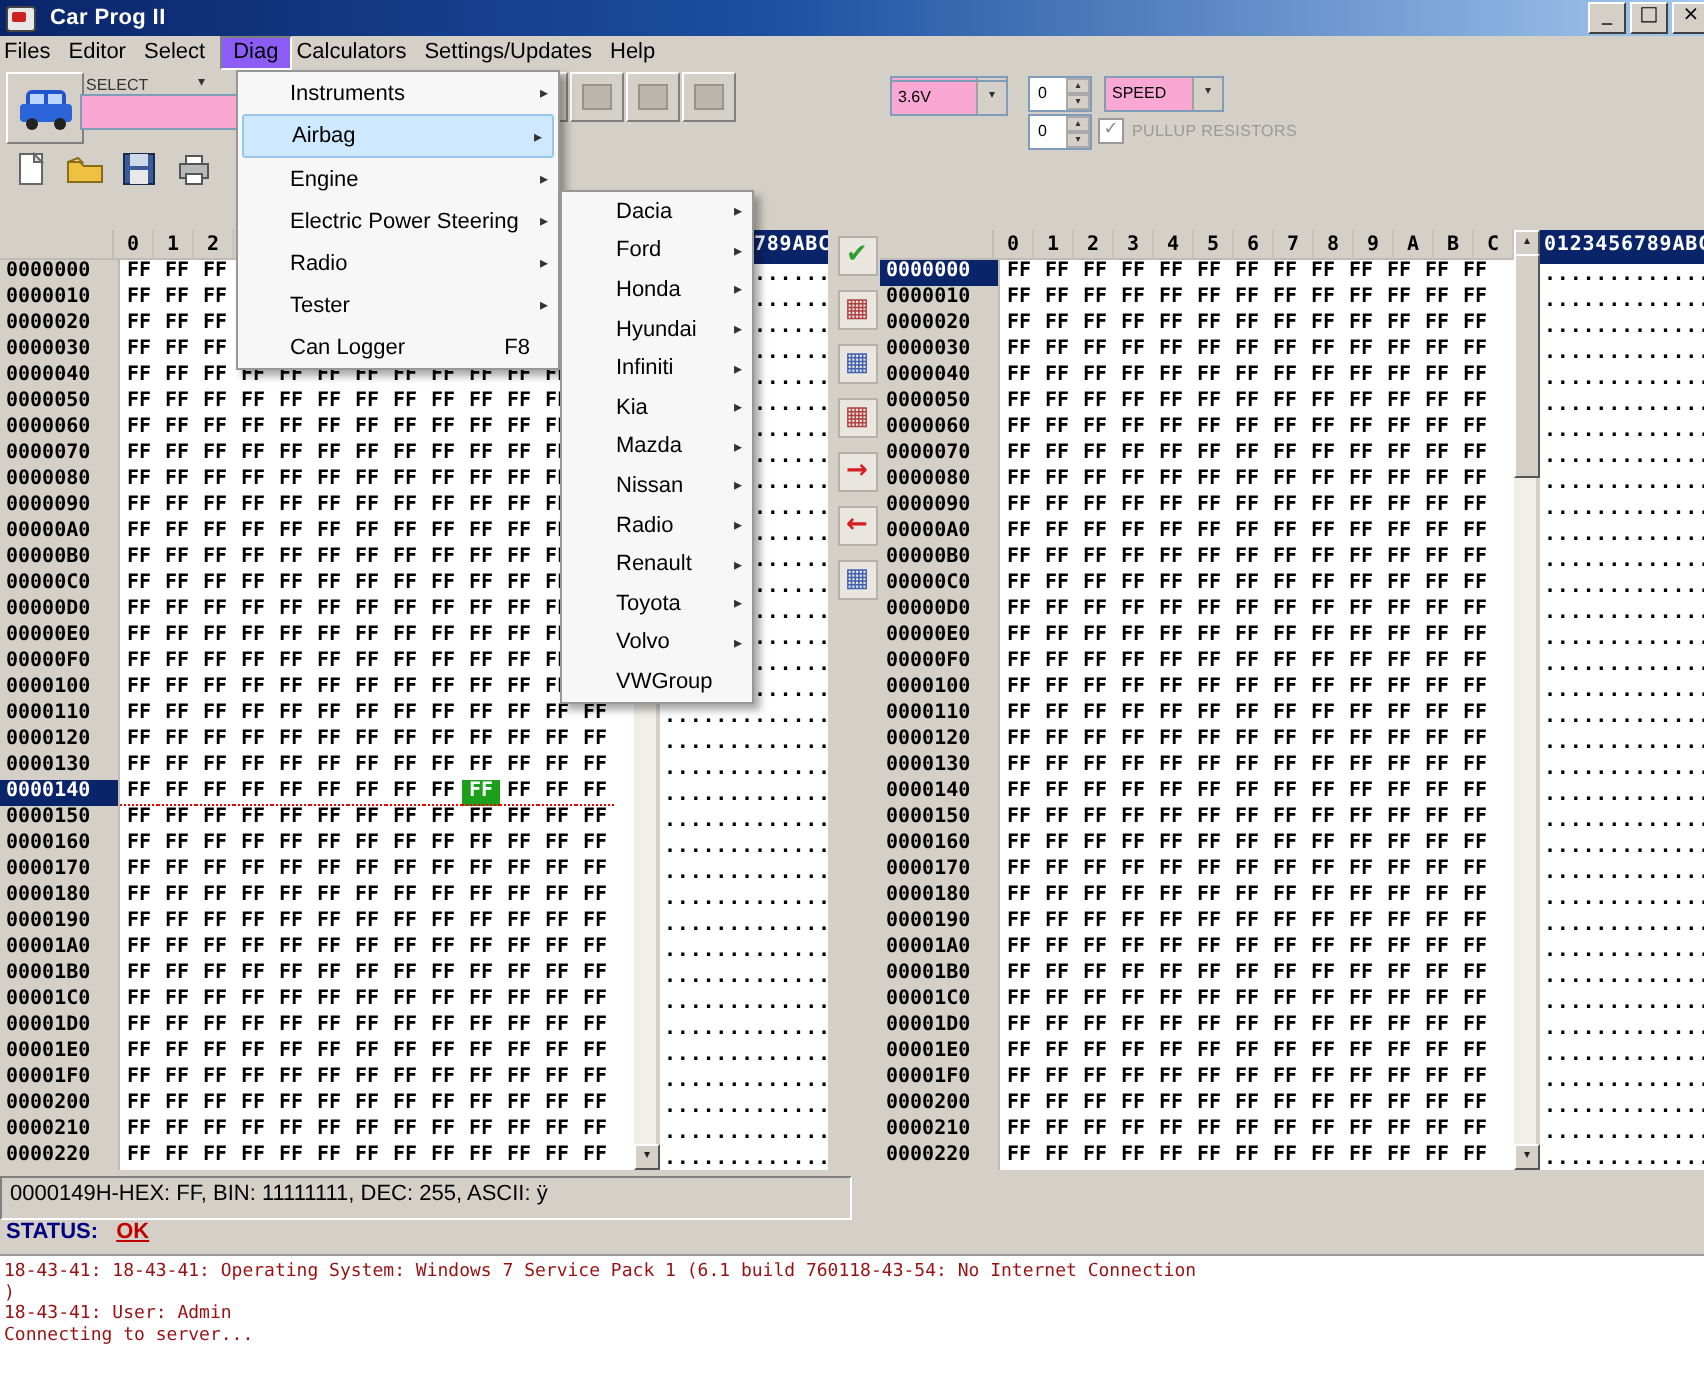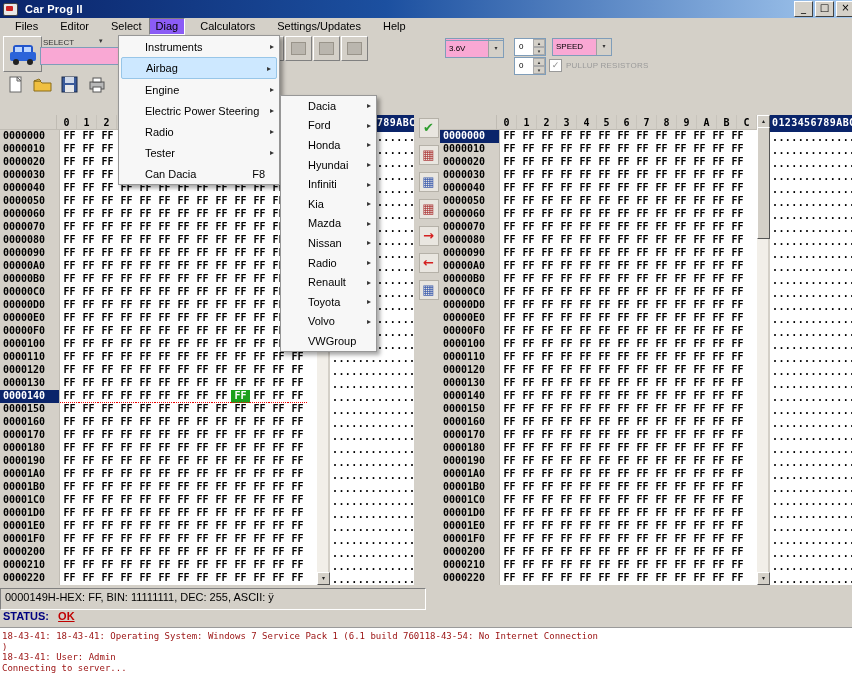--- a/index.html
+++ b/index.html
@@ -5,21 +5,21 @@
   html,body{margin:0;padding:0;}
   body{width:852px;height:690px;position:relative;overflow:hidden;background:#d4d0c8;font-family:"Liberation Sans",sans-serif;}
   
   .titlebar{position:absolute;left:0;top:0;width:852px;height:18px;background:linear-gradient(90deg,#0a246a 0%,#1c50a0 45%,#a6caf0 100%);display:flex;align-items:center;padding:0 3px;z-index:10;}
   .title-icon{width:13px;height:11px;background:#e8e8e8;border:1px solid #444;border-radius:2px;position:relative;flex:none;}
   .title-icon::after{content:"";position:absolute;left:2px;top:2px;width:7px;height:5px;background:#c22;border-radius:1px;}
   .title-text{color:#fff;font-size:11px;font-weight:bold;margin-left:7px;flex:1;letter-spacing:.2px;}
   .win-btn{width:17px;height:14px;margin-left:2px;background:#d4d0c8;border:1px solid;border-color:#fff #404040 #404040 #fff;font:10px "DejaVu Sans",sans-serif;line-height:11px;text-align:center;color:#000;flex:none;}
   
   .menubar{position:absolute;left:0;top:18px;width:852px;height:17px;background:#d4d0c8;display:flex;align-items:stretch;font-size:11px;z-index:10;}
-  .menu-item{padding:2px 7px 0 15px;white-space:nowrap;}
+  .menu-item{padding:2px 7px 0 2px;white-space:nowrap;}
   .menu-item.open{border:1px solid;border-color:#808080 #fff #fff #808080;background:#8b5cf6;padding:1px 6px 0 6px;}
   
   .toolbar{position:absolute;left:0;top:35px;width:852px;height:62px;background:#d4d0c8;z-index:5;}
   .btn-raised{background:#d4d0c8;border:1px solid;border-color:#fff #808080 #808080 #fff;}
   .car-btn{position:absolute;left:3px;top:1px;width:37px;height:34px;display:flex;align-items:center;justify-content:center;}
   .select-label{position:absolute;left:43px;top:3px;font-size:8px;color:#333;}
   .select-caret{position:absolute;left:99px;top:2px;font:7px "DejaVu Sans",sans-serif;color:#333;}
   .combo{position:absolute;height:16px;background:#f9a8d4;border:1px solid #7f9db9;display:flex;}
   .combo .val{flex:1;font-size:8px;padding:3px 2px 0 3px;white-space:nowrap;overflow:hidden;}
   .combo .drop{width:14px;background:#d4d0c8;border-left:1px solid #a0a0a0;text-align:center;font:6px "DejaVu Sans",sans-serif;line-height:14px;color:#333;flex:none;}
@@ -1495,21 +1495,21 @@
     </div>
     <div class="popup-item">
       <div class="pi-label">Radio</div>
       <div class="pi-arrow">▸</div>
     </div>
     <div class="popup-item">
       <div class="pi-label">Tester</div>
       <div class="pi-arrow">▸</div>
     </div>
     <div class="popup-item">
-      <div class="pi-label">Can Dacia</div>
+      <div class="pi-label">Can Logger</div>
       <div class="pi-shortcut">F8</div>
     </div>
   </div>
 
 <div class="popup submenu">
     <div class="popup-item">
       <div class="pi-label">Dacia</div>
       <div class="pi-arrow">▸</div>
     </div>
     <div class="popup-item">

